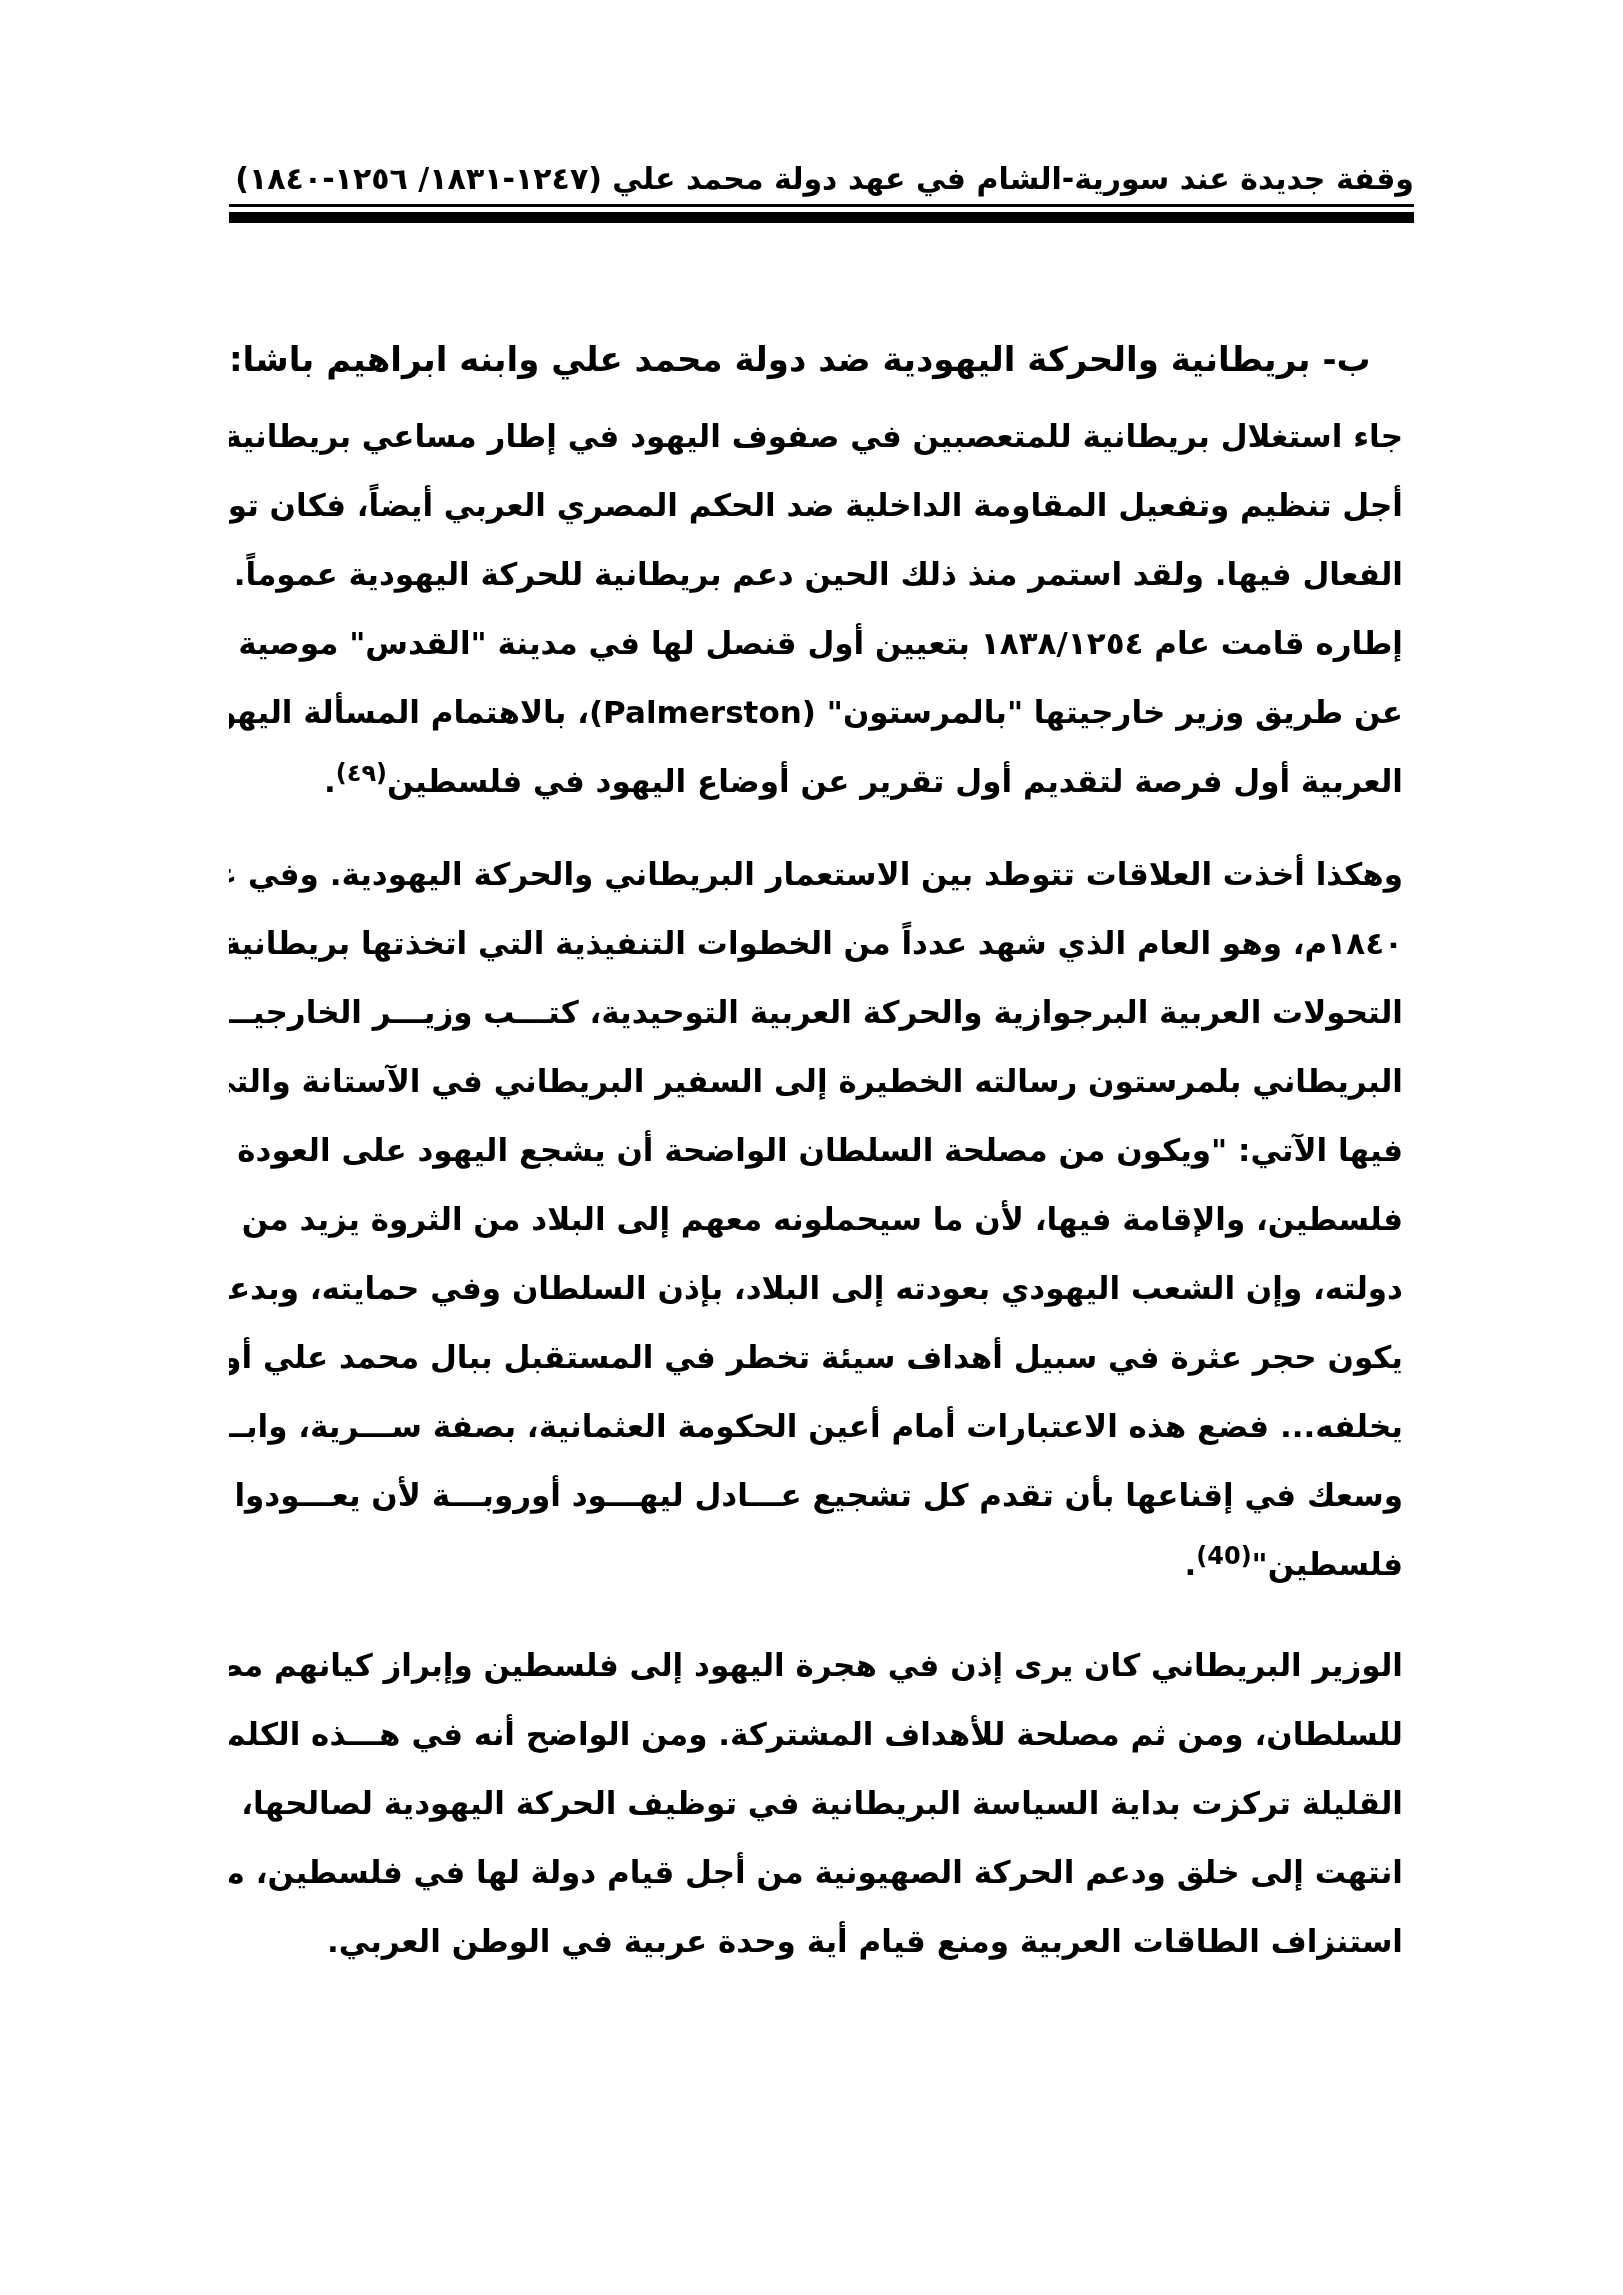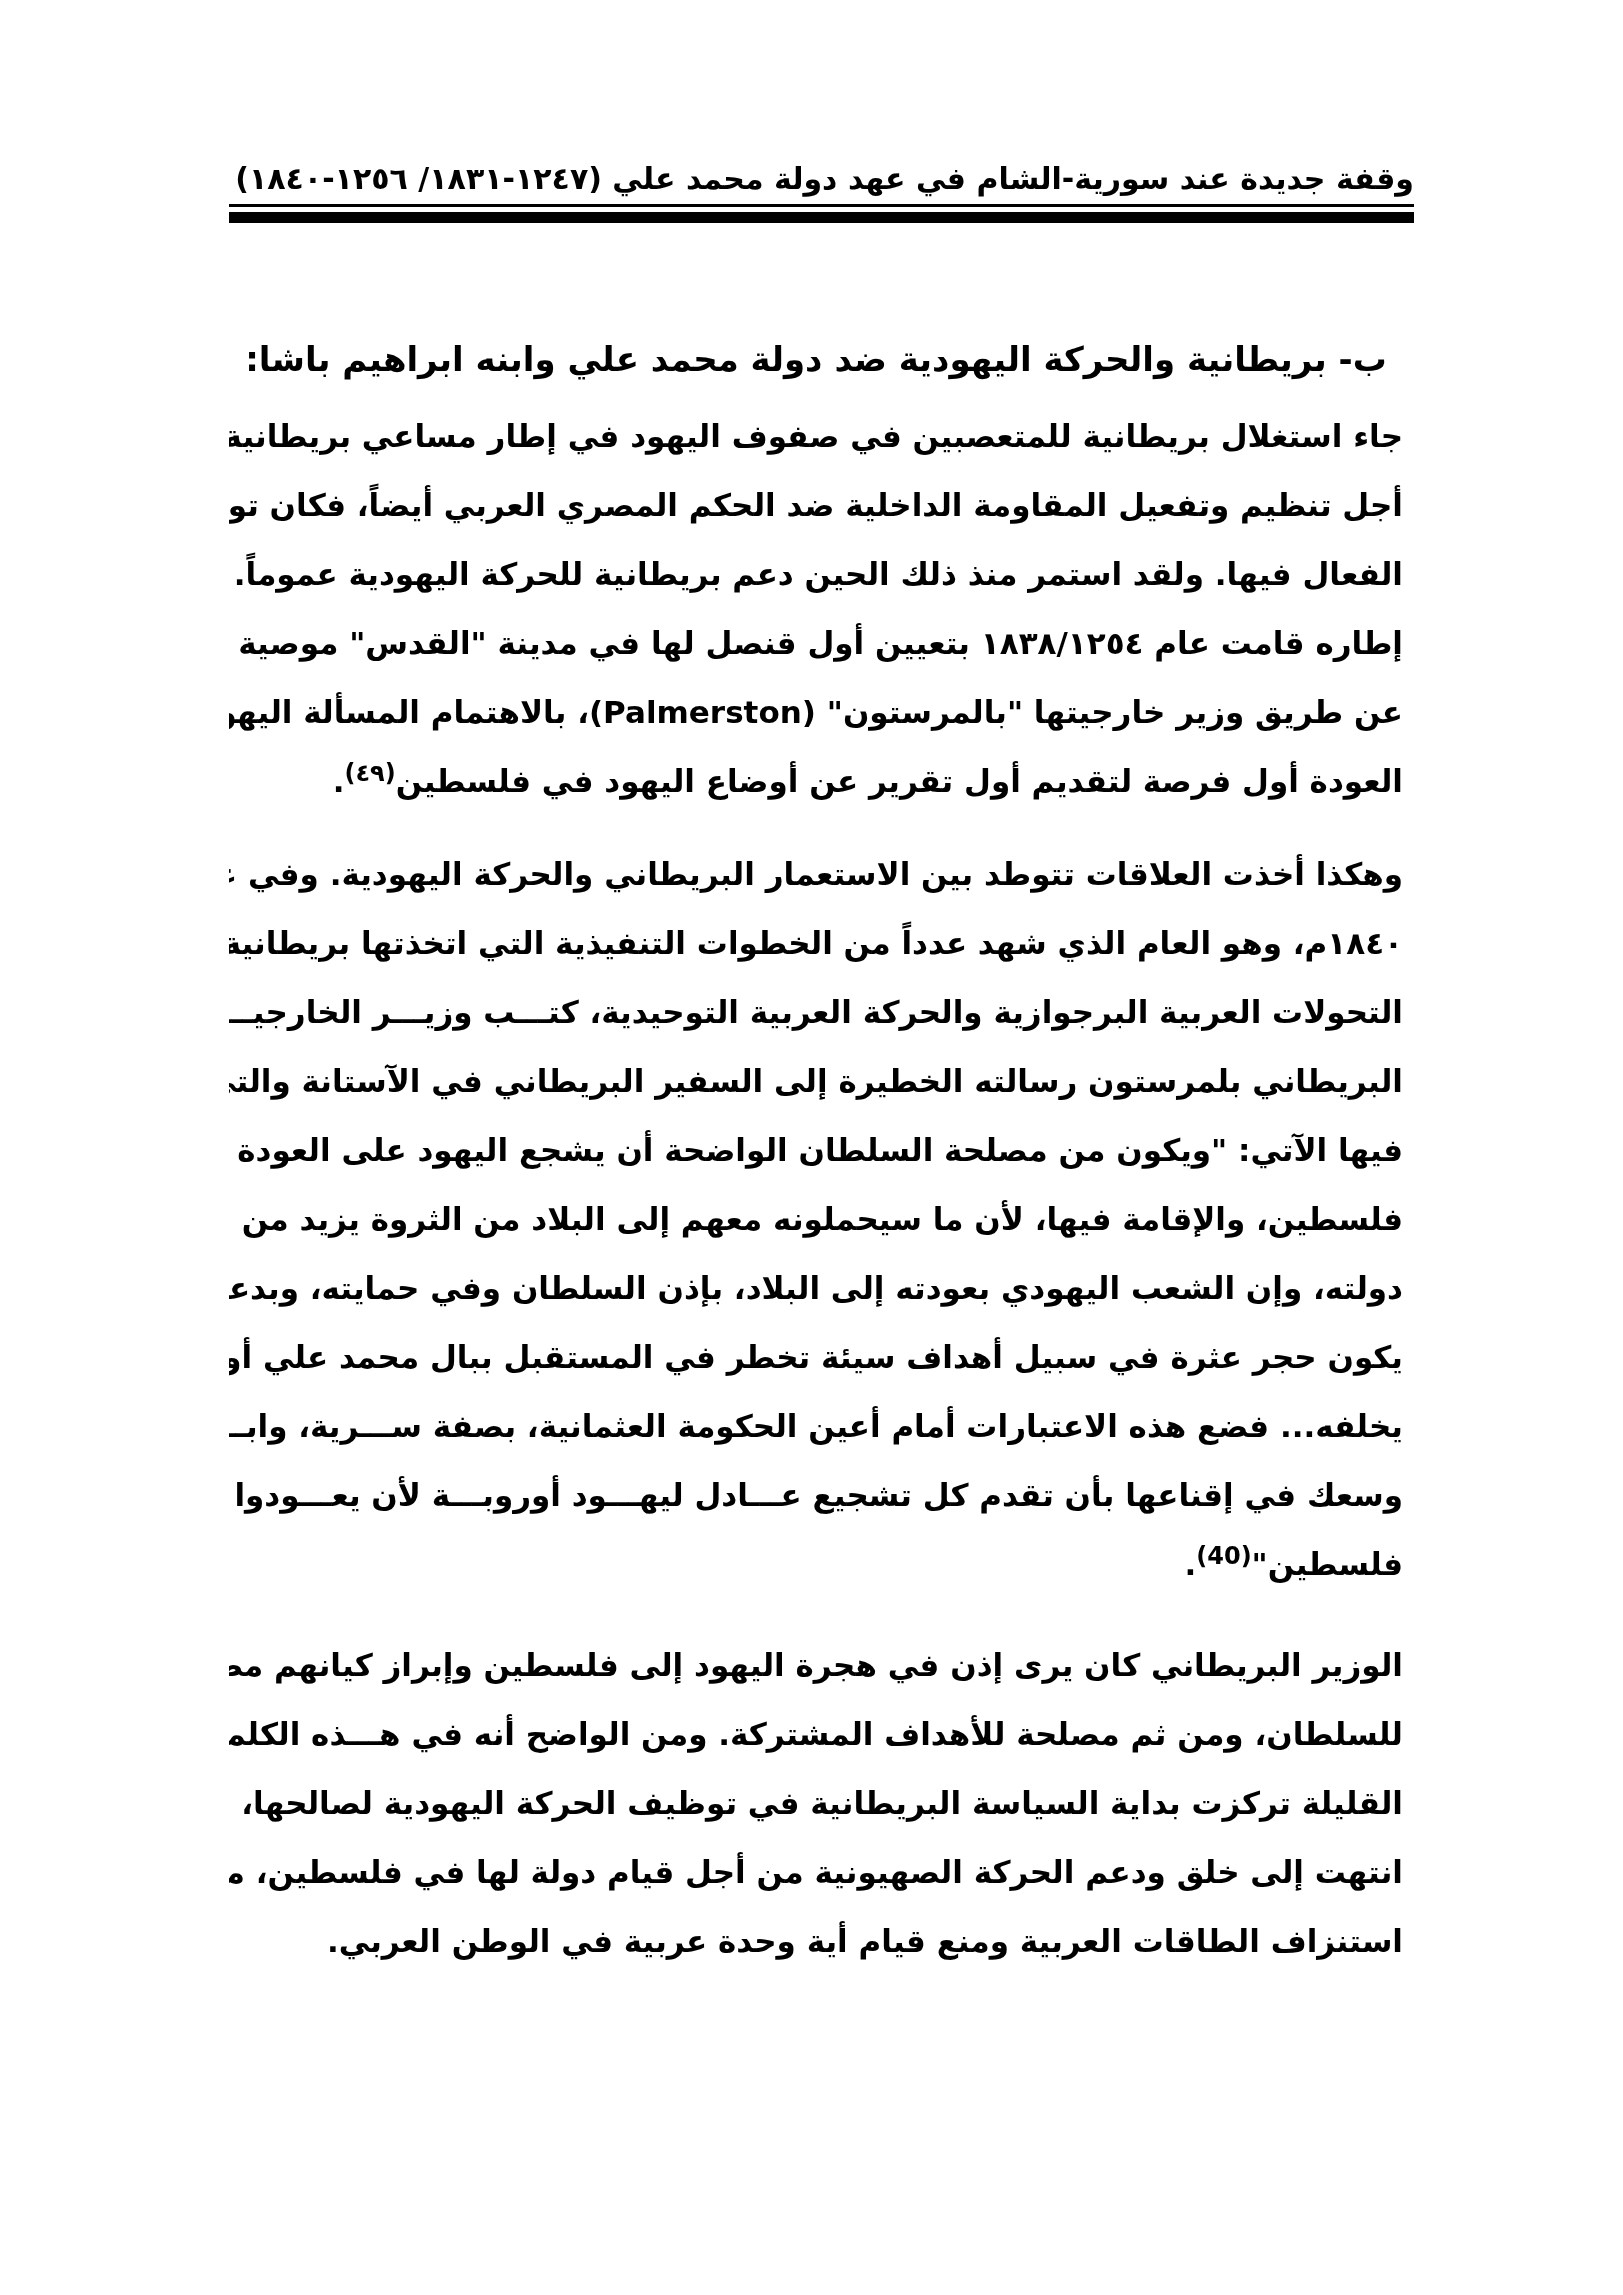--- a/index.html
+++ b/index.html
@@ -36,21 +36,21 @@
       width: 1185px;
     }
     .header-rule.thin { top: 204px; height: 3.4px; background: #000; }
     .header-rule.thick { top: 212px; height: 11px; background: #000; }
     .section-heading {
       position: absolute;
       left: 229px;
       width: 1174px;
       top: 330px;
       direction: rtl;
-      text-align: center;
+      text-align: left;
       font-family: "DejaVu Sans", sans-serif;
       font-weight: bold;
       font-size: 34px;
       line-height: 59px;
       white-space: nowrap;
     }
     .para {
       position: absolute;
       left: 229px;
       width: 1174px;
@@ -97,21 +97,21 @@
   <div class="header-rule thick"></div>
 
   <div class="section-heading">ب- بريطانية والحركة اليهودية ضد دولة محمد علي وابنه ابراهيم باشا:</div>
 
   <div class="para" style="top:402px;">
     <div class="line">جاء استغلال بريطانية للمتعصبين في صفوف اليهود في إطار مساعي بريطانية مـــن</div>
     <div class="line">أجل تنظيم وتفعيل المقاومة الداخلية ضد الحكم المصري العربي أيضاً، فكان توظيفهم</div>
     <div class="line">الفعال فيها. ولقد استمر منذ ذلك الحين دعم بريطانية للحركة اليهودية عموماً. وفـــي</div>
     <div class="line">إطاره قامت عام ١٨٣٨/١٢٥٤ بتعيين أول قنصل لها في مدينة "القدس" موصية إياه</div>
     <div class="line">عن طريق وزير خارجيتها "بالمرستون" (Palmerston)، بالاهتمام المسألة اليهودية،</div>
-    <div class="line last"><span>العودة أول فرصة لتقديم أول تقرير عن أوضاع اليهود في فلسطين</span><span class="fn">(٤٩)</span><span>.</span></div>
+    <div class="line last"><span>العربية أول فرصة لتقديم أول تقرير عن أوضاع اليهود في فلسطين</span><span class="fn">(٤٩)</span><span>.</span></div>
   </div>
 
   <div class="para" style="top:840px;">
     <div class="line">وهكذا أخذت العلاقات تتوطد بين الاستعمار البريطاني والحركة اليهودية. وفي عـــام</div>
     <div class="line">١٨٤٠م، وهو العام الذي شهد عدداً من الخطوات التنفيذية التي اتخذتها بريطانية ضد</div>
     <div class="line">التحولات العربية البرجوازية والحركة العربية التوحيدية، كتـــب وزيـــر الخارجيـــة</div>
     <div class="line">البريطاني بلمرستون رسالته الخطيرة إلى السفير البريطاني في الآستانة والتي قال له</div>
     <div class="line">فيها الآتي: "ويكون من مصلحة السلطان الواضحة أن يشجع اليهود على العودة إلـــى</div>
     <div class="line">فلسطين، والإقامة فيها، لأن ما سيحملونه معهم إلى البلاد من الثروة يزيد من مـــوارد</div>
     <div class="line">دولته، وإن الشعب اليهودي بعودته إلى البلاد، بإذن السلطان وفي حمايته، وبدعوة منه</div>

